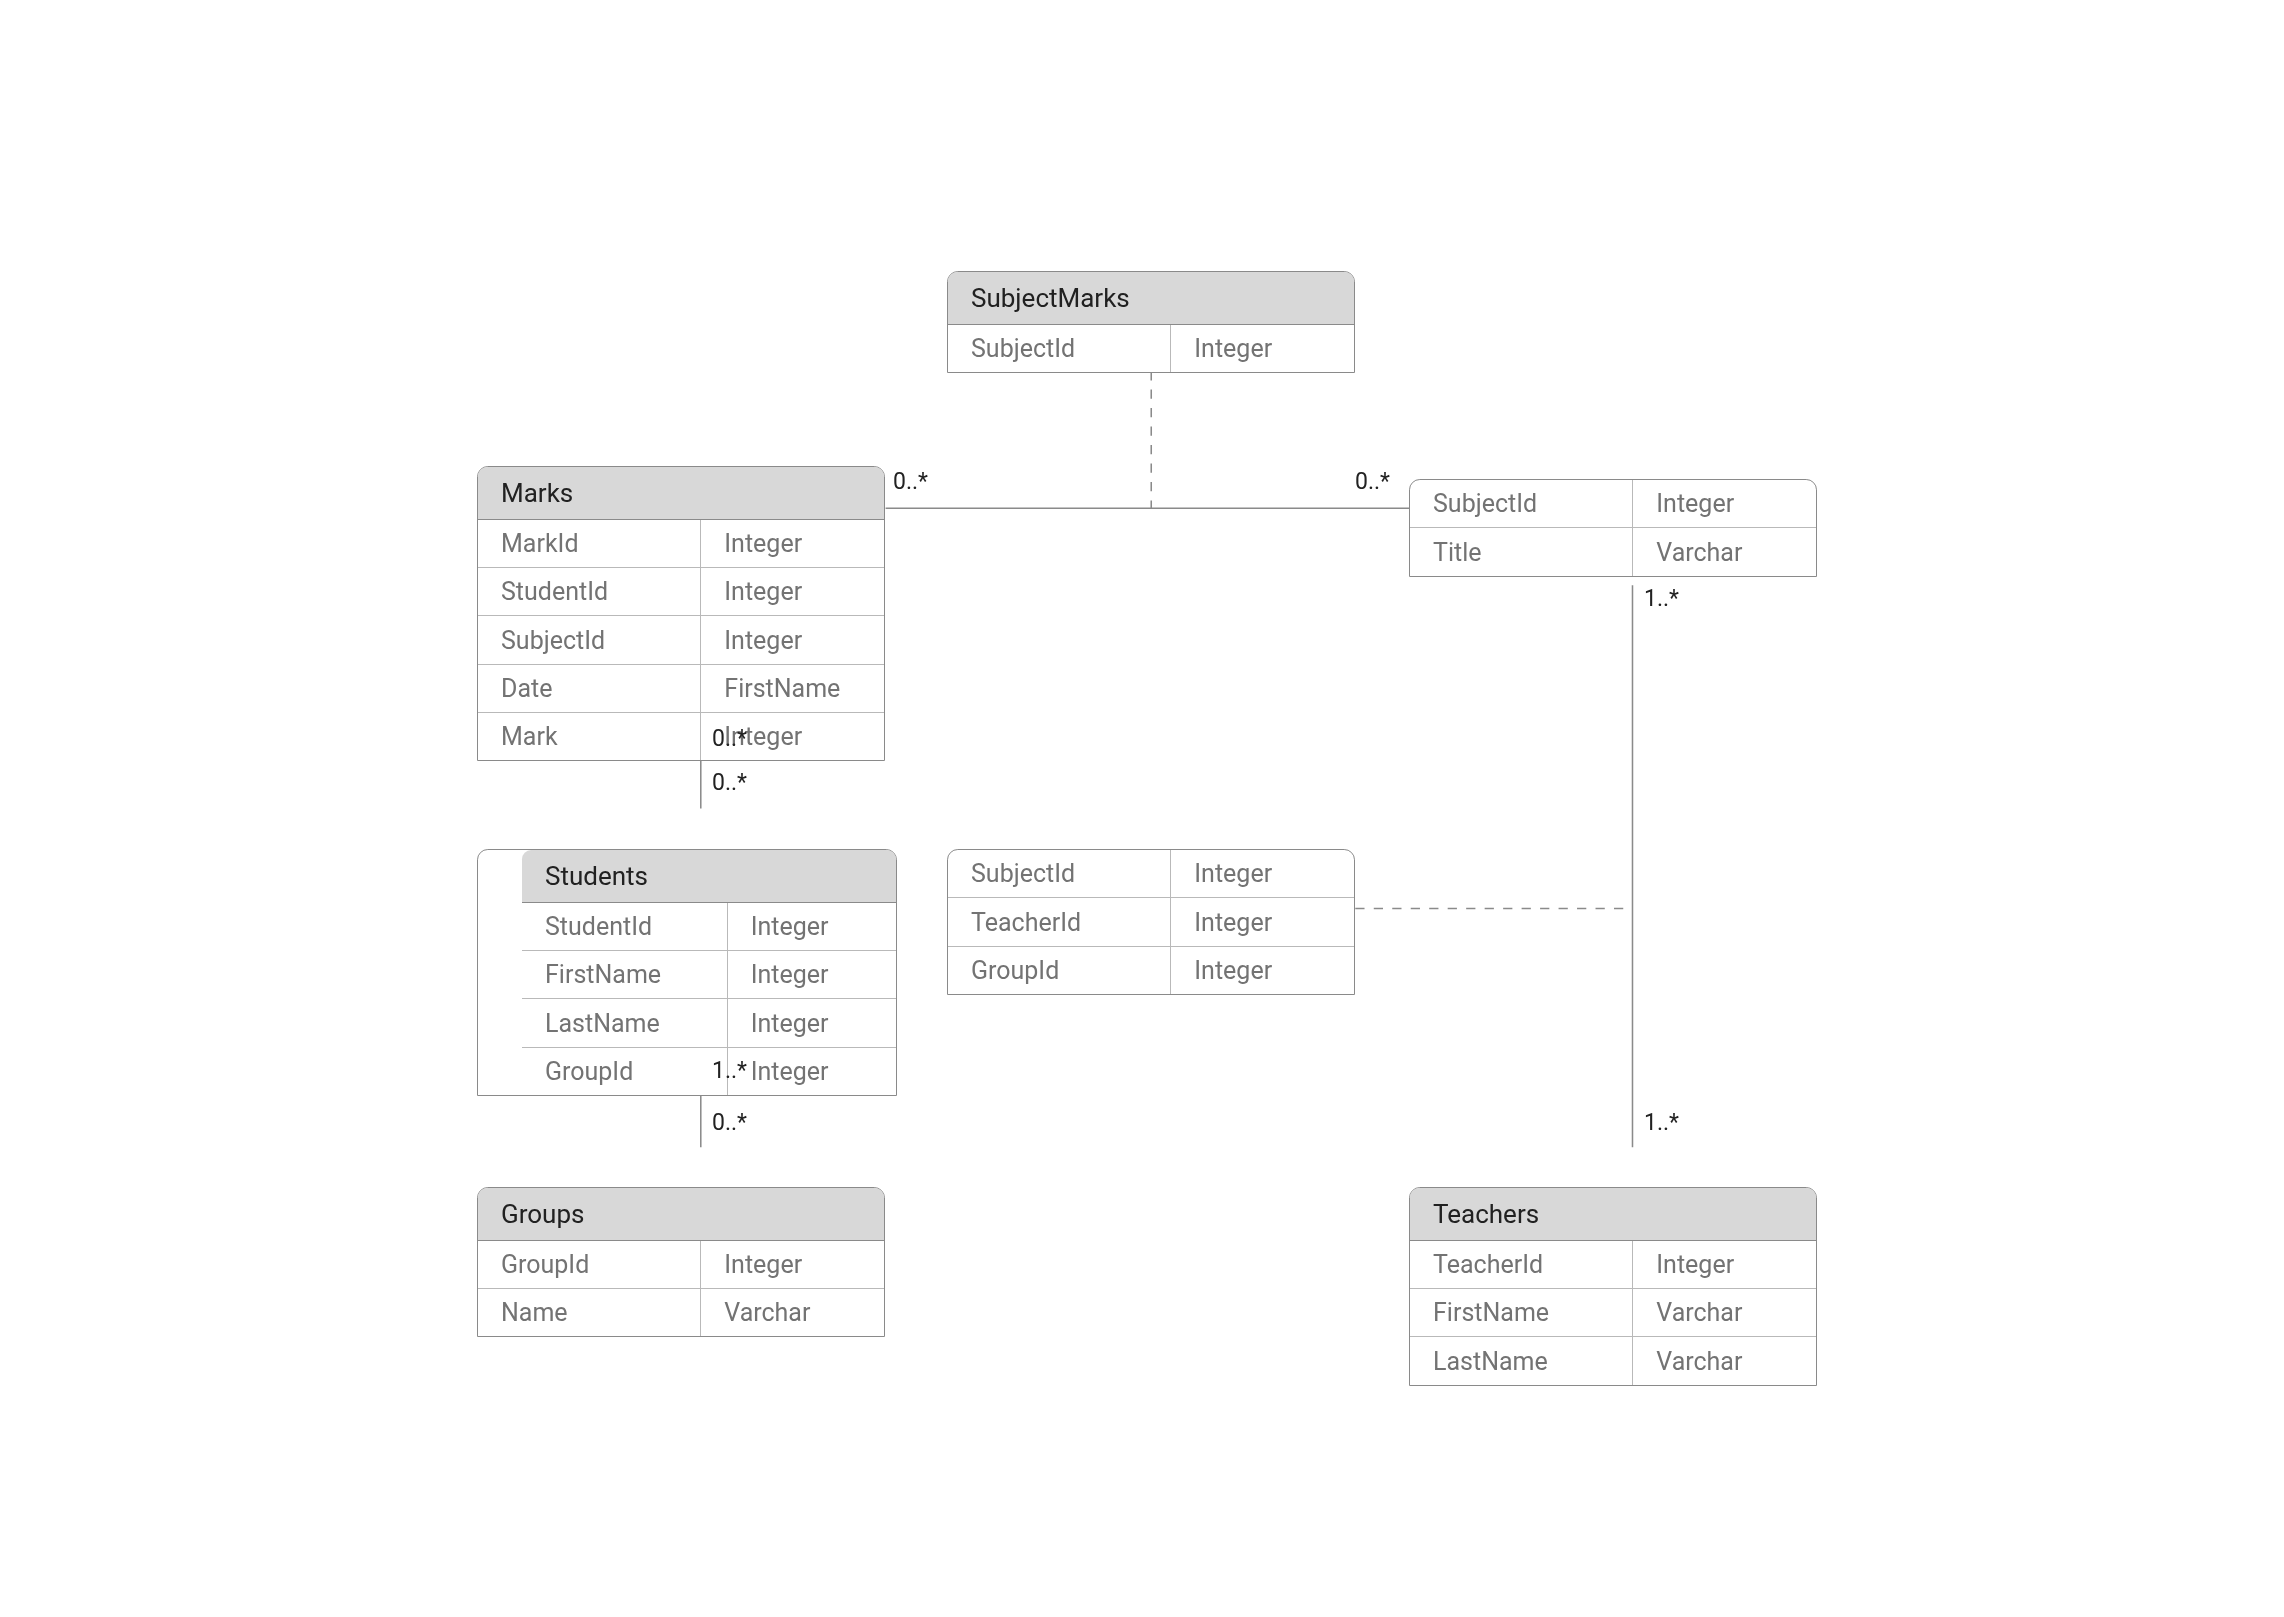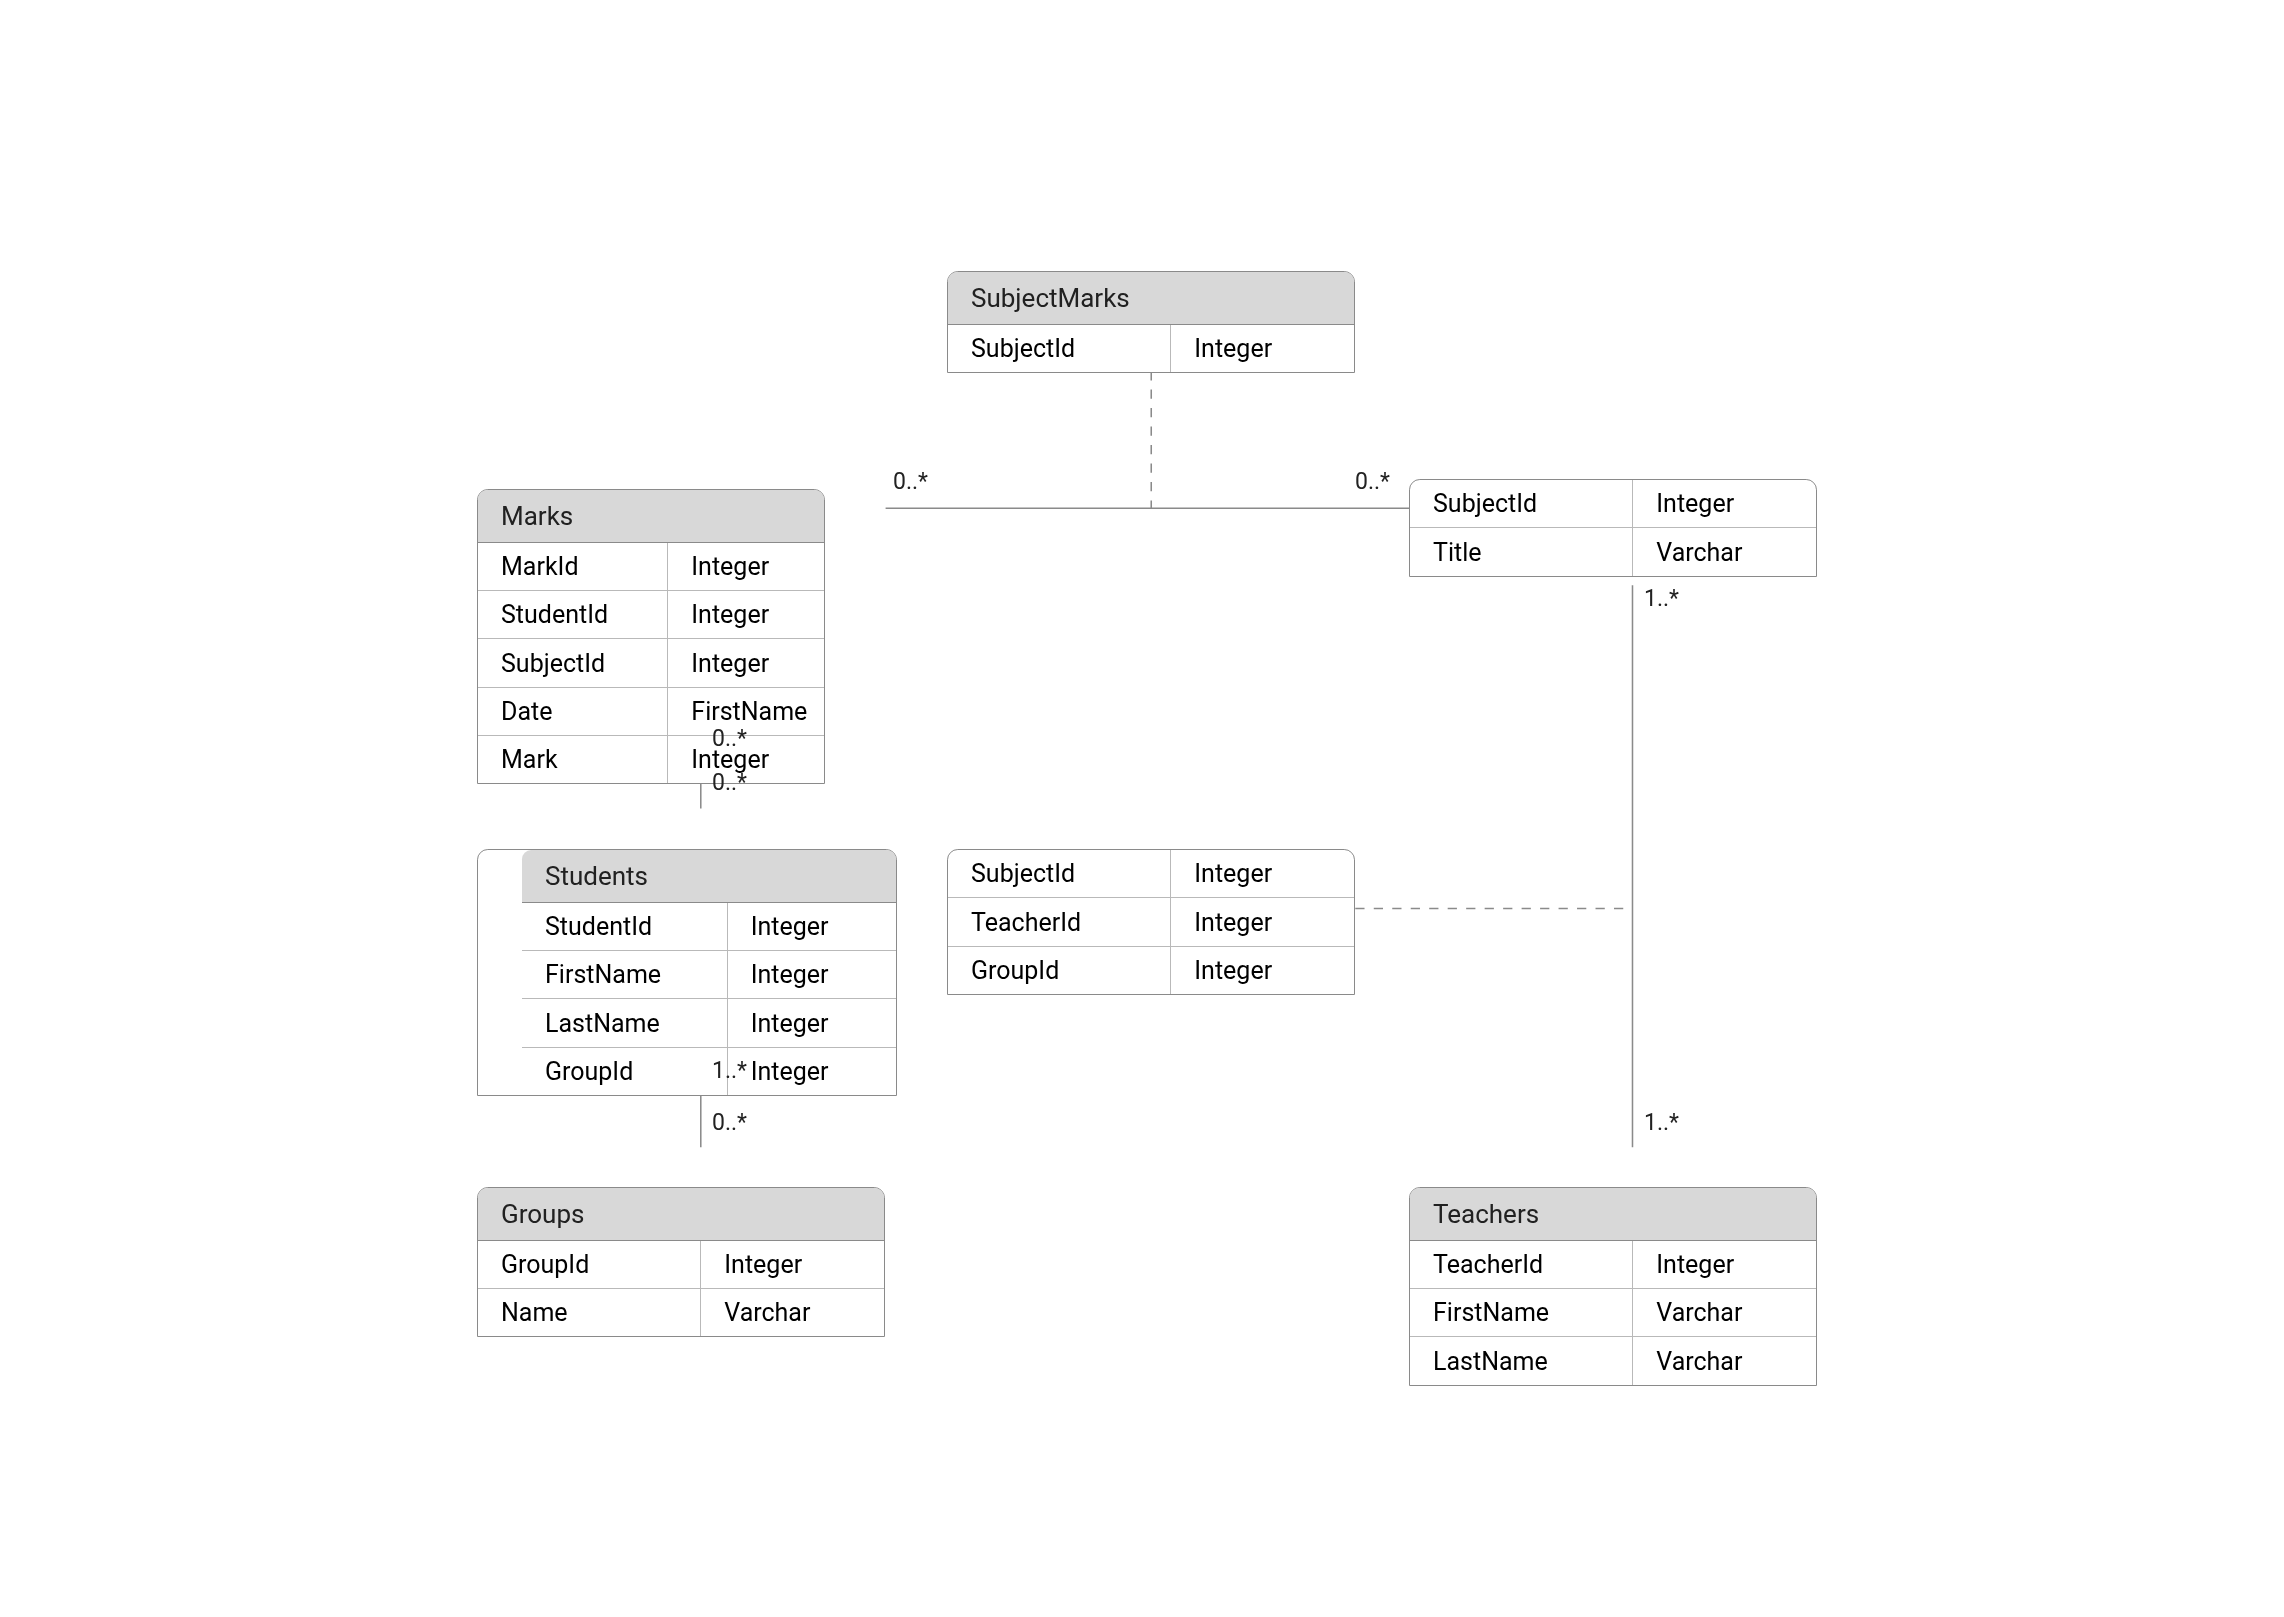--- a/index.html
+++ b/index.html
@@ -36,21 +36,21 @@
     background: #d8d8d8;
     border-bottom: 1.5px solid #8a8a8a;
     border-radius: 9.2px 9.2px 0 0;
     padding: 10.8px 23px;
     font-size: 26px;
     color: #212121;
   }
   .entity .rows .row {
     display: flex;
     font-size: 25px;
-    color: #000000;
+    color: #737373;
   }
   .entity .rows .row:not(:last-child) {
     border-bottom: 1.5px solid #b9b9b9;
     justify-content: flex-end;
   }
   .entity .rows .row .cell {
     padding: 9.2px 23px;
     box-sizing: border-box;
   }
   .entity .rows .row .cell.name { width: 55%; border-right: 1.5px solid #b9b9b9; }
@@ -80,21 +80,21 @@
   <div class="entity" id="ent-subjectmarks" style="left: 947px; top: 231px; width: 408px;">
     <div class="title">SubjectMarks</div>
     <div class="rows">
         <div class="row">
           <div class="cell name">SubjectId</div>
           <div class="cell type">Integer</div>
         </div>
       </div>
   </div>
 
-  <div class="entity" id="ent-marks" style="left: 477px; top: 449px; width: 348px;">
+  <div class="entity" id="ent-marks" style="left: 477px; top: 426px; width: 408px;">
     <div class="title">Marks</div>
     <div class="rows">
         <div class="row">
           <div class="cell name">MarkId</div>
           <div class="cell type">Integer</div>
         </div>
         <div class="row">
           <div class="cell name">StudentId</div>
           <div class="cell type">Integer</div>
         </div>

